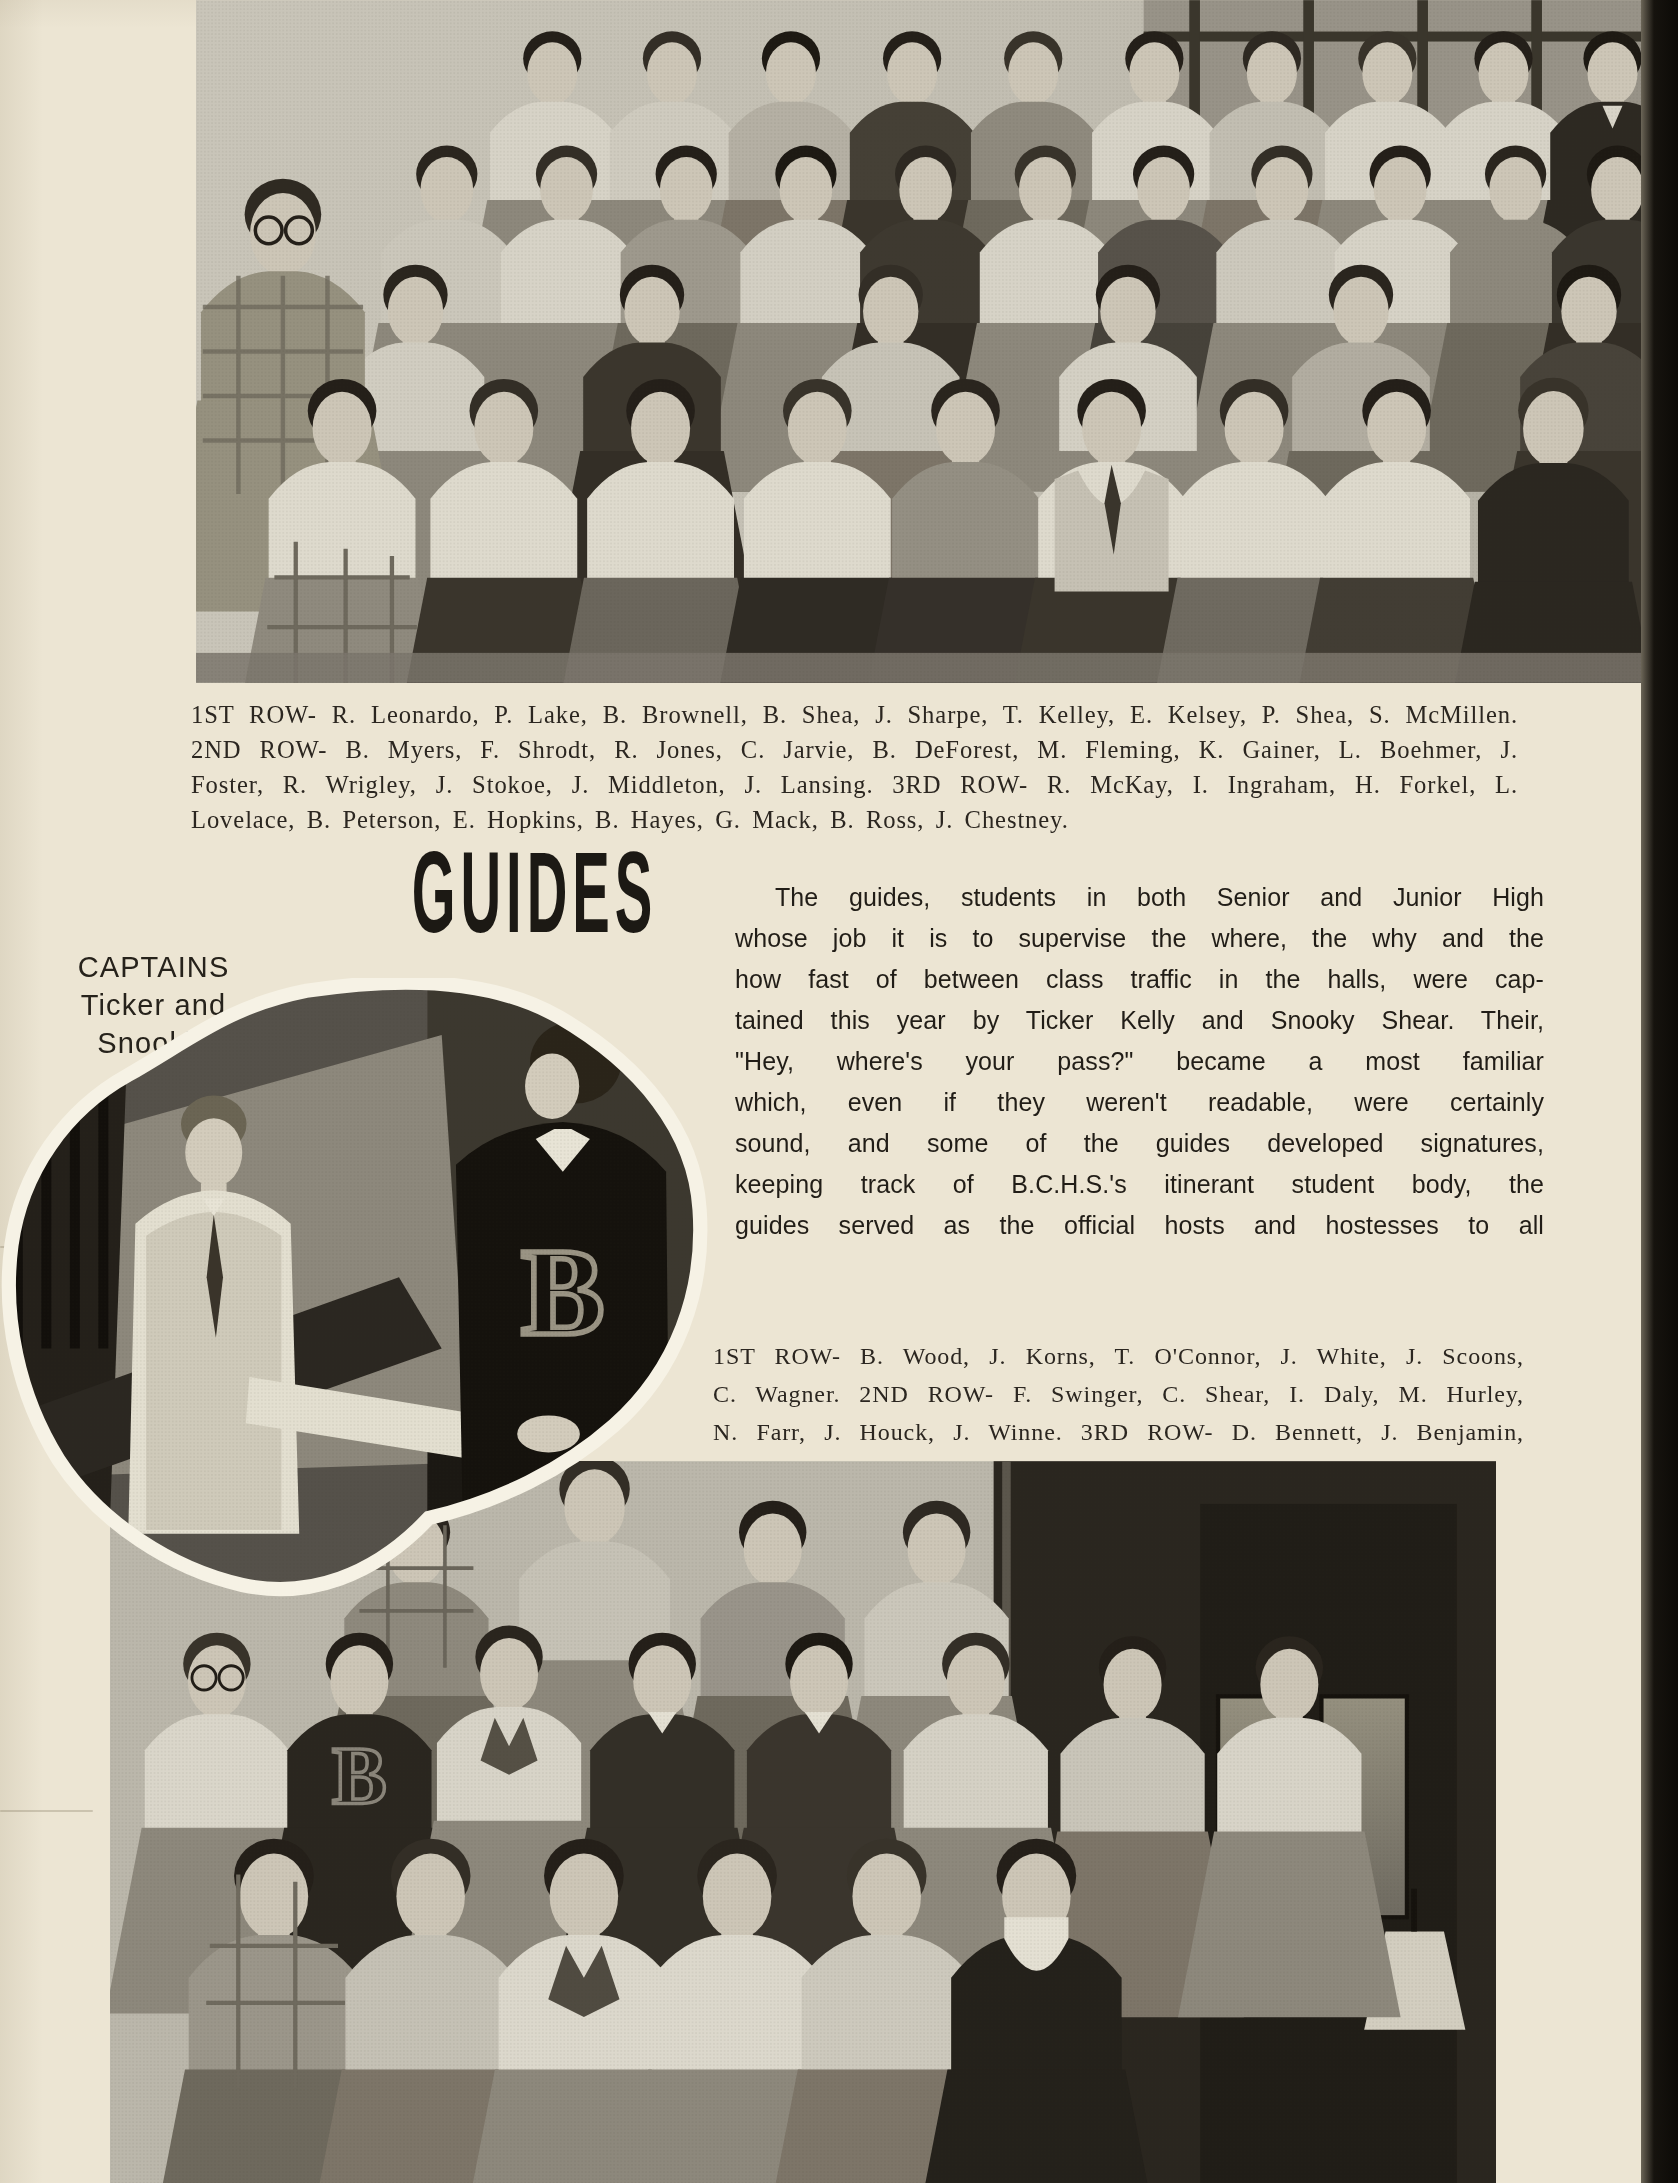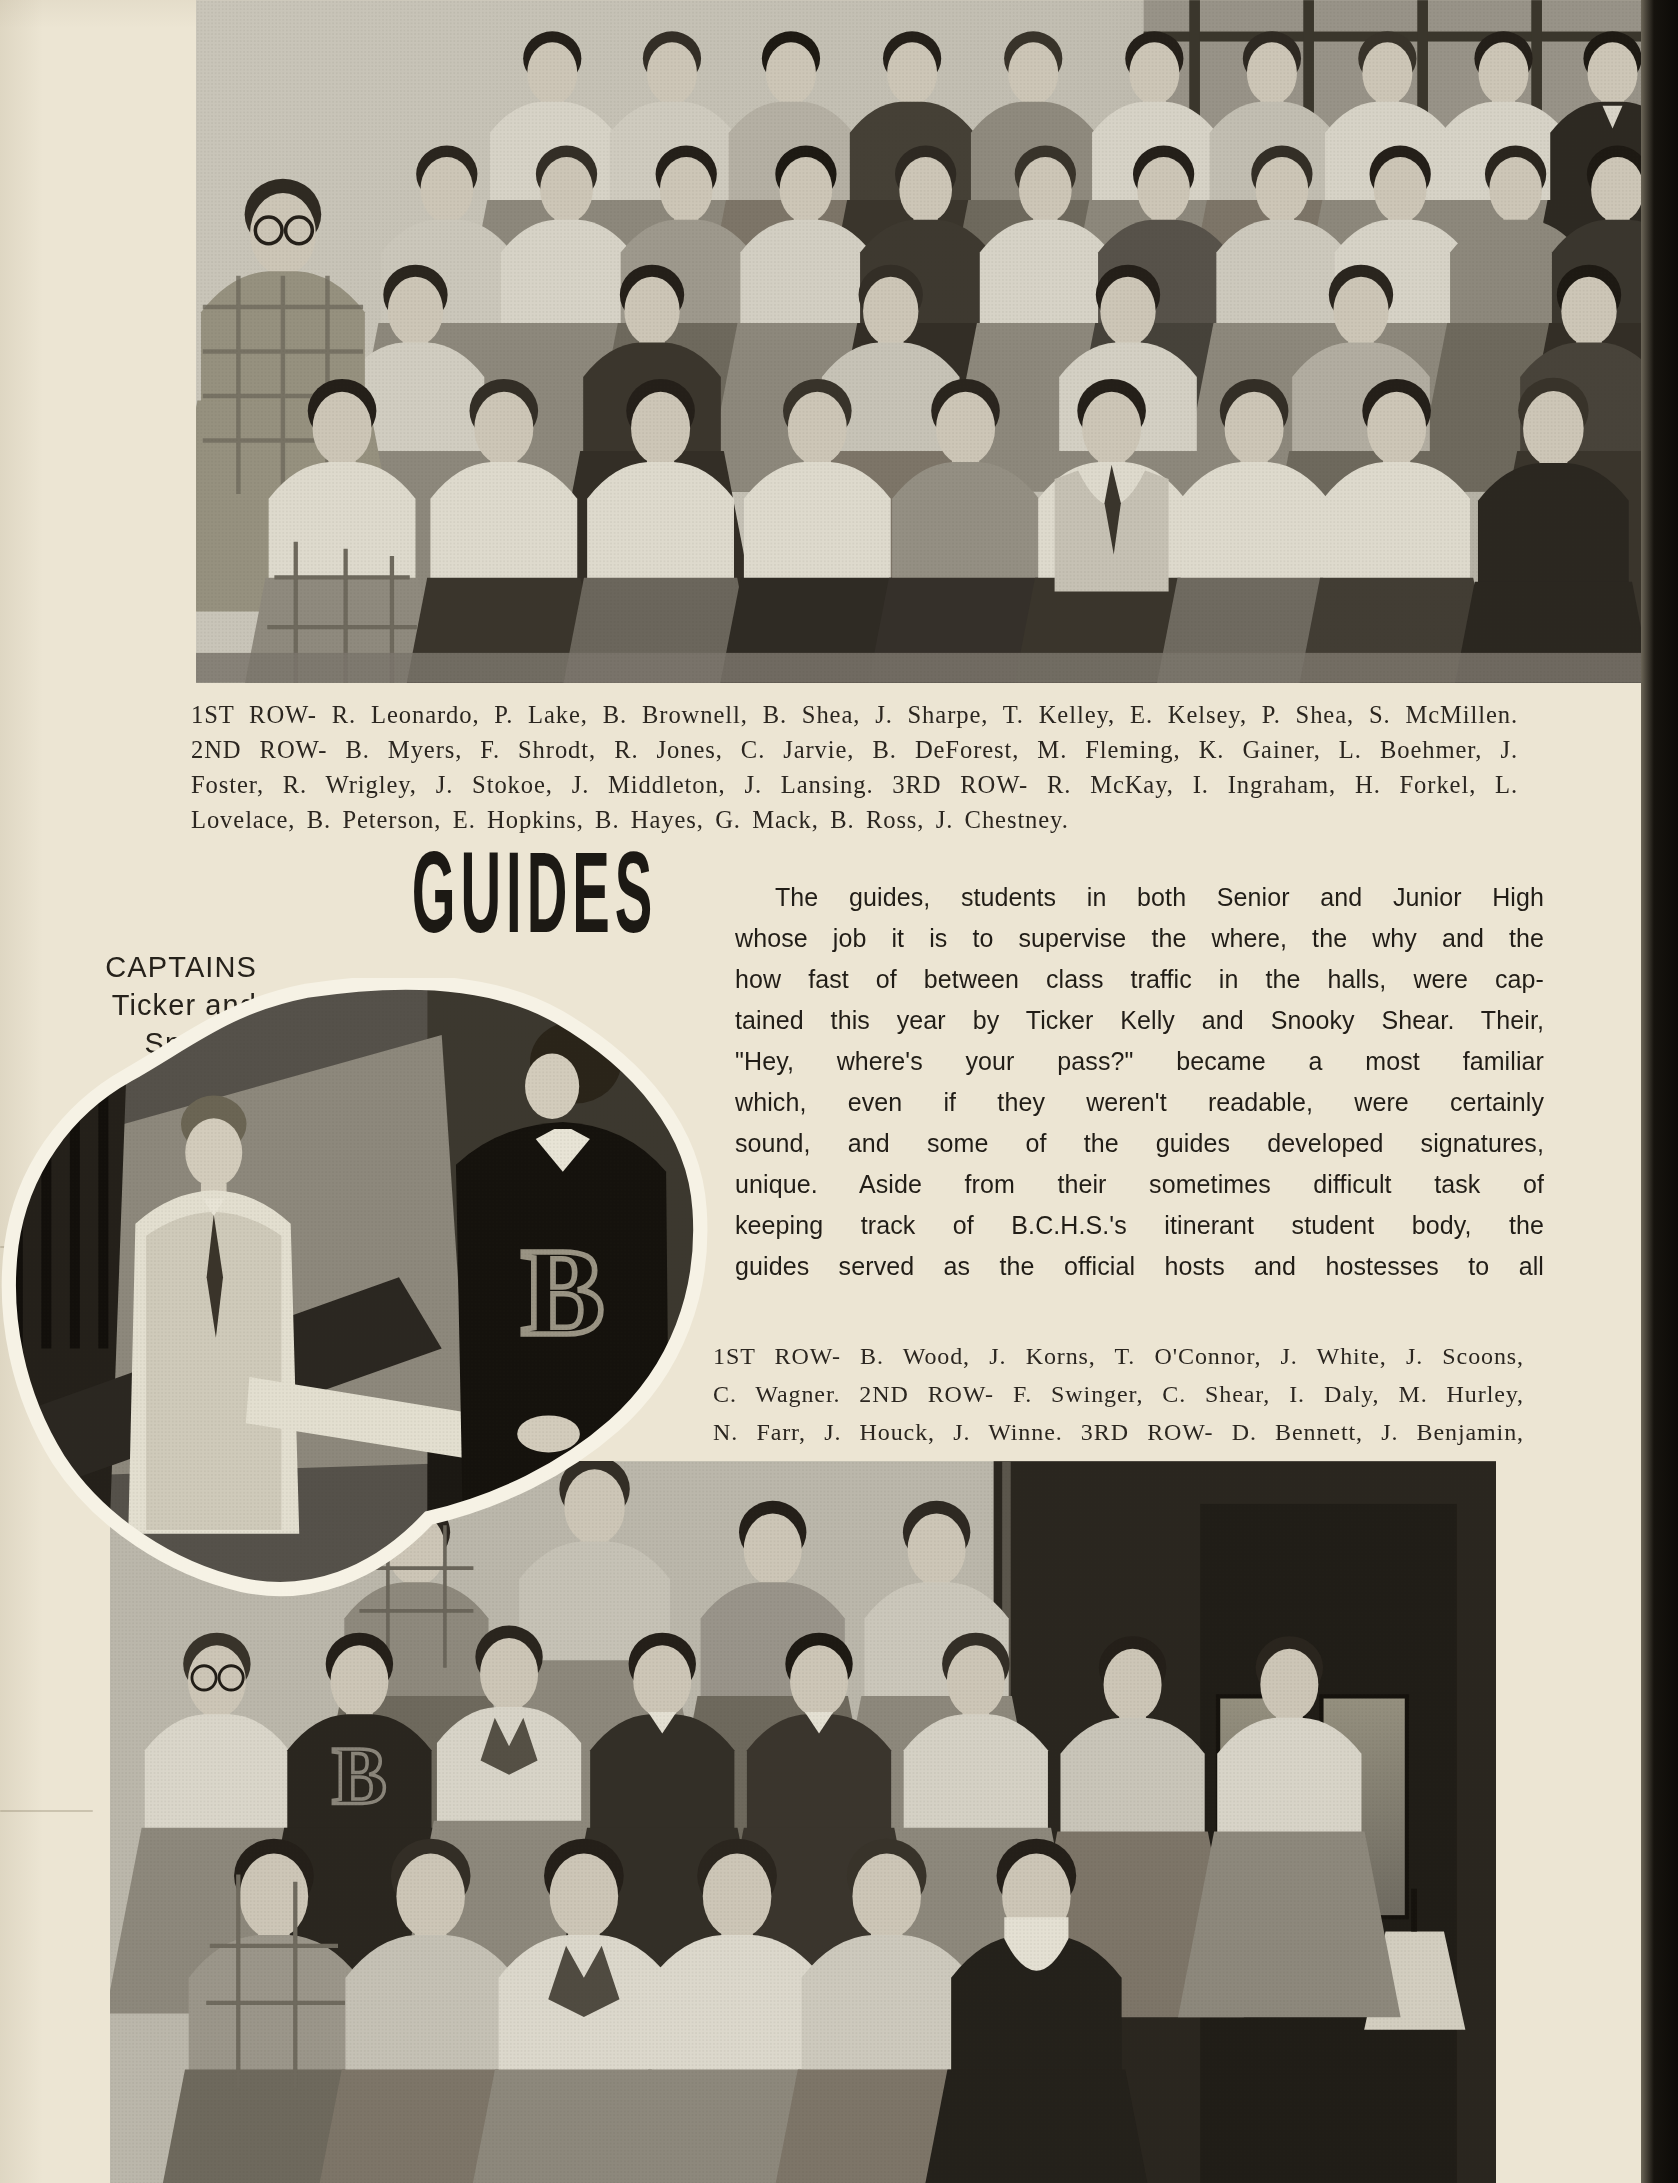--- a/index.html
+++ b/index.html
@@ -19,21 +19,21 @@
   .caption .line.last{text-align-last:left;}
   .caption-bottom{font-size:24px;line-height:38px;}
 
   .body-par{position:absolute;font-family:"Liberation Sans",sans-serif;font-size:25px;
         line-height:41px;color:#211d17;letter-spacing:0.1px;word-spacing:2.5px;}
   .body-par .line{text-align:justify;text-align-last:justify;}
   .body-par .line.last{text-align-last:left;}
   .body-par .line:first-child{text-indent:40px;}
 
   .captains{position:absolute;font-family:"Liberation Sans",sans-serif;font-size:29px;
-        line-height:38px;text-align:right;color:#26221b;letter-spacing:1.1px;}
+        line-height:38px;text-align:center;color:#26221b;letter-spacing:1.1px;}
 
   .title-svg{position:absolute;}
   .title-svg text{font-family:"Liberation Sans",sans-serif;}
 </style>
 </head>
 <body>
 
 <div class="page">
 
   <svg class="photo" role="img" style="left:196px;top:0;" width="1450" height="683" viewBox="0 0 2035 958" aria-label="Group photograph of the Guides, three rows of students in front of a wall and windows">
@@ -229,21 +229,20 @@
     </div>
 
   <div class="body-par" style="left:735px;top:877px;width:809px;">
       <div class="line">The guides, students in both Senior and Junior High</div>
       <div class="line">whose job it is to supervise the where, the why and the</div>
       <div class="line">how fast of between class traffic in the halls, were cap-</div>
       <div class="line">tained this year by Ticker Kelly and Snooky Shear. Their,</div>
       <div class="line">"Hey, where's your pass?" became a most familiar</div>
       <div class="line">which, even if they weren't readable, were certainly</div>
       <div class="line">sound, and some of the guides developed signatures,</div>
-      <div class="line">unique. Aside from their sometimes difficult task of</div>
       <div class="line">keeping track of B.C.H.S.'s itinerant student body, the</div>
       <div class="line">guides served as the official hosts and hostesses to all</div>
     </div>
 
   <div class="caption caption-bottom" style="left:713px;top:1313px;width:811px;margin-top:24px;">
       <div class="line">1ST ROW- B. Wood, J. Korns, T. O'Connor, J. White, J. Scoons,</div>
       <div class="line">C. Wagner.  2ND ROW- F. Swinger, C. Shear, I. Daly, M. Hurley,</div>
       <div class="line">N. Farr, J. Houck, J. Winne.  3RD ROW- D. Bennett, J. Benjamin,</div>
       <div class="line last">B. Rider, R. Simms.</div>
     </div>

